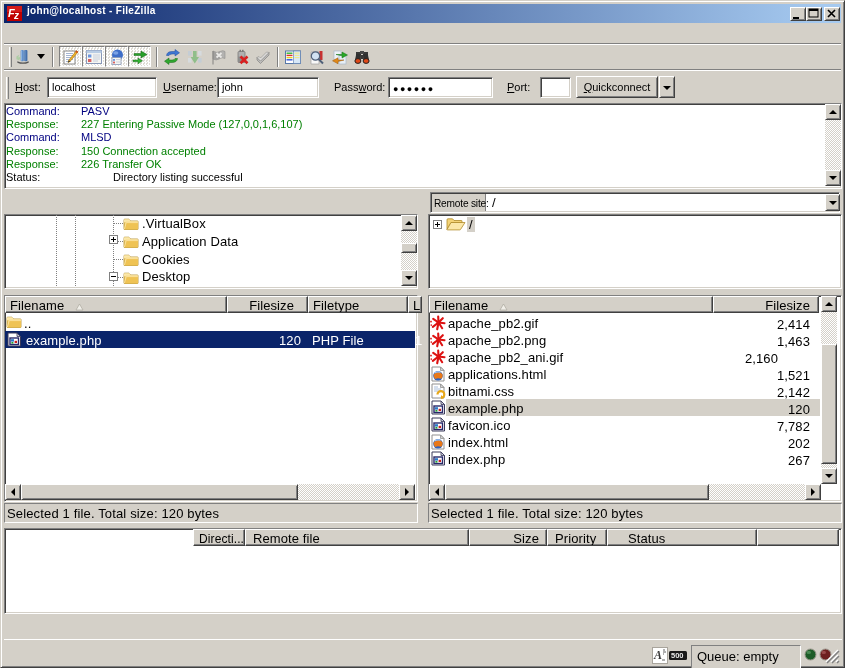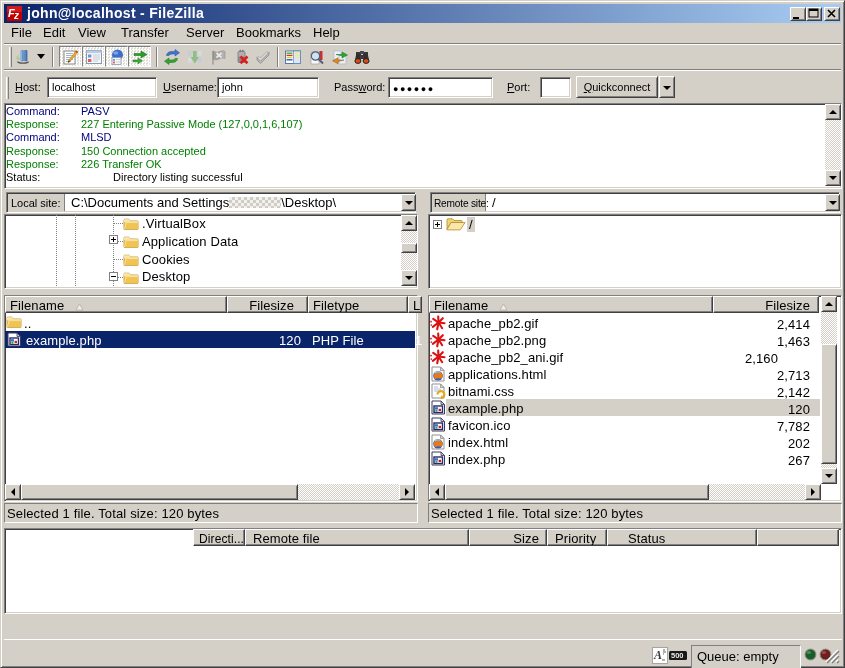--- a/index.html
+++ b/index.html
@@ -14,21 +14,21 @@
   border-bottom:1px solid #FFFFFF; border-right:1px solid #FFFFFF;
   box-shadow: inset 1px 1px 0 #404040, inset -1px -1px 0 #D4D0C8; }
 .sunk1 { border-top:1px solid #808080; border-left:1px solid #808080;
   border-bottom:1px solid #FFFFFF; border-right:1px solid #FFFFFF; }
 .raise1 { border-top:1px solid #FFFFFF; border-left:1px solid #FFFFFF;
   border-bottom:1px solid #808080; border-right:1px solid #808080; background:#D4D0C8; }
 .white { background:#FFFFFF; }
 
 #titlebar { left:3px; top:3px; width:837px; height:19px;
   background:linear-gradient(90deg,#0A246A 0%,#A6CAF0 98%); }
-#title-text { left:23px; top:1px; color:#fff; font-weight:bold; font-size:14px; letter-spacing:0.3px; }
+#title-text { left:23px; top:1px; color:#fff; font-weight:bold; font-size:10px; letter-spacing:0.3px; }
 .winbtn { top:3px; width:16px; height:14px; background:#D4D0C8;
   border-top:1px solid #FFFFFF; border-left:1px solid #FFFFFF;
   border-bottom:1px solid #404040; border-right:1px solid #404040;
   box-shadow: inset 1px 1px 0 #D4D0C8, inset -1px -1px 0 #808080; }
 
 .menuitem { top:2px; color:#000; font-size:13px; }
 
 .tsep { top:2px; width:2px; height:20px; border-left:1px solid #808080; border-right:1px solid #fff; }
 .grip { width:3px; border-left:1px solid #fff; border-right:1px solid #808080; background:#D4D0C8; }
 .togglebtn { top:1px; width:23px; height:21px;
@@ -234,29 +234,20 @@
         </svg></div>
     <div class="winbtn abs" style="left:802px"><svg width="14" height="12">
           <rect x="2" y="1" width="9" height="8" fill="none" stroke="#000" stroke-width="1"></rect>
           <rect x="2" y="1" width="9" height="2" fill="#000"></rect>
         </svg></div>
     <div class="winbtn abs" style="left:820px"><svg width="14" height="12">
           <path d="M3 2 L10 9 M10 2 L3 9" stroke="#000" stroke-width="1.6"></path>
         </svg></div>
   </div>
 
-  <div class="abs" id="menubar" style="left:3px;top:22px;width:837px;height:20px;">
-    <div class="menuitem abs" style="left:7px">File</div>
-    <div class="menuitem abs" style="left:39px">Edit</div>
-    <div class="menuitem abs" style="left:74px">View</div>
-    <div class="menuitem abs" style="left:117px">Transfer</div>
-    <div class="menuitem abs" style="left:182px">Server</div>
-    <div class="menuitem abs" style="left:232px">Bookmarks</div>
-    <div class="menuitem abs" style="left:309px">Help</div>
-  </div>
   <div class="abs" style="left:3px;top:42px;width:837px;height:0;border-top:1px solid #808080;border-bottom:1px solid #fff;"></div>
 
   <div class="abs" id="toolbar" style="left:3px;top:44px;width:837px;height:24px;">
     <div class="grip abs" style="left:5px;top:2px;height:20px;"></div>
     <svg class="ticon abs" style="left:11px" width="16" height="17" viewBox="0 0 16 17">
         <use href="#server-ic"></use>
       </svg>
     <div class="abs" style="left:33px;top:9px;width:0;height:0;border-left:4px solid transparent;border-right:4px solid transparent;border-top:5px solid #000;"></div>
     <div class="tsep abs" style="left:48px"></div>
     <div class="togglebtn abs" style="left:55px">
@@ -340,29 +331,20 @@
       <div class="sbtn abs" style="left:0;top:0;width:16px;height:16px;">
           <div class="arr up"></div>
         </div>
       <div class="strack abs" style="left:0;top:16px;width:16px;height:50px;"></div>
       <div class="sbtn abs" style="left:0;top:66px;width:16px;height:16px;">
           <div class="arr down"></div>
         </div>
     </div>
   </div>
 
-  <div class="abs" style="left:3px;top:190px;width:414px;height:23px;">
-    <div class="tb abs" style="left:2px;top:1px;width:410px;height:21px;padding:0;"></div>
-    <div class="abs" style="left:4px;top:3px;width:57px;height:17px;background:#D4D0C8;border-right:1px solid #808080;"></div>
-    <div class="abs" style="left:7px;top:6px;font-size:11px;">Local site:</div>
-    <div class="abs" style="left:67px;top:4px;font-size:13px;white-space:nowrap;">C:\Documents and Settings<span style="display:inline-block;width:52px;height:11px;vertical-align:-1px;background:repeating-conic-gradient(#cfcdc6 0% 25%, #f2f1ee 0% 50%) 0 0/6px 6px;"></span>\Desktop\</div>
-    <div class="sbtn abs" style="left:397px;top:3px;width:15px;height:17px;">
-        <div class="arr down"></div>
-      </div>
-  </div>
 
   <div class="sunk2 abs white" id="ltree" style="left:3px;top:213px;width:414px;height:75px;">
     <div class="dotline-v abs" style="left:51px;top:0;height:71px;"></div>
     <div class="dotline-v abs" style="left:70px;top:0;height:71px;"></div>
     <div class="dotline-v abs" style="left:108px;top:0;height:71px;"></div>
 
     <div class="dotline-h abs" style="left:108px;top:8px;width:12px;"></div>
     <svg class="abs" style="left:118px;top:3px" width="16" height="14" viewBox="0 1 16 14">
         <use href="#folder16"></use>
       </svg>
@@ -476,21 +458,21 @@
     <div class="cell" style="left:284px;top:38px;width:97px;text-align:right;">1,463</div>
     <svg class="abs" style="left:1px;top:53px" width="16" height="16">
         <use href="#apache"></use>
       </svg>
     <div class="cell" style="left:19px;top:54px;">apache_pb2_ani.gif</div>
     <div class="cell" style="left:284px;top:55px;width:97px;text-align:center;">2,160</div>
     <svg class="abs" style="left:2px;top:70px" width="15" height="16">
         <use href="#htmlpage"></use>
       </svg>
     <div class="cell" style="left:19px;top:71px;">applications.html</div>
-    <div class="cell" style="left:284px;top:72px;width:97px;text-align:right;">2,713</div>
+    <div class="cell" style="left:284px;top:72px;width:97px;text-align:right;">1,521</div>
     <svg class="abs" style="left:2px;top:87px" width="15" height="16">
         <use href="#csspage"></use>
       </svg>
     <div class="cell" style="left:19px;top:88px;">bitnami.css</div>
     <div class="cell" style="left:284px;top:89px;width:97px;text-align:right;">2,142</div>
     <svg class="abs" style="left:2px;top:104px" width="15" height="15">
         <use href="#phppage"></use>
       </svg>
     <div class="cell" style="left:19px;top:105px;">example.php</div>
     <div class="cell" style="left:284px;top:106px;width:97px;text-align:right;">120</div>

